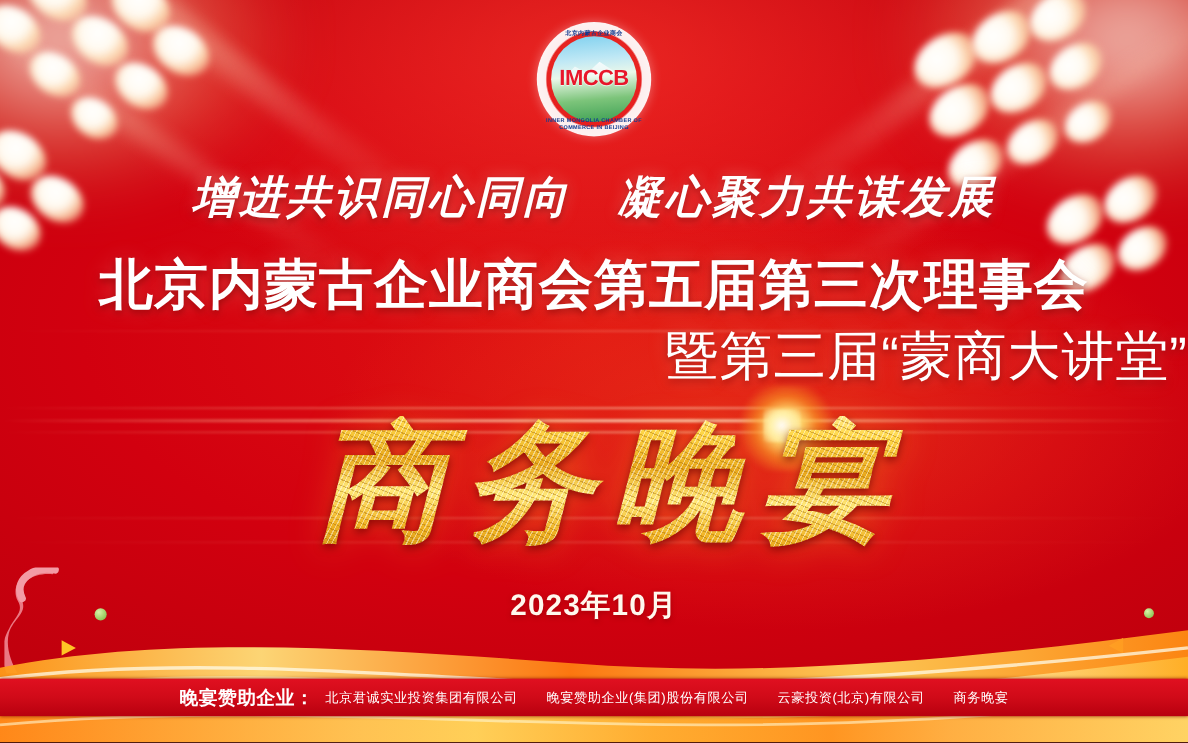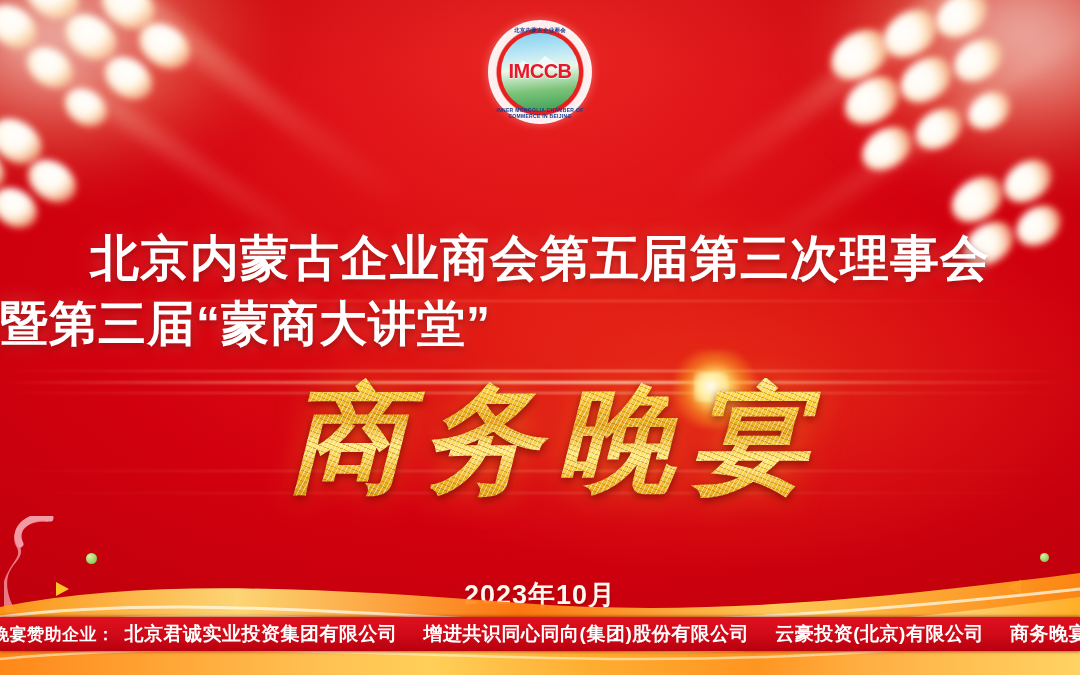--- a/index.html
+++ b/index.html
@@ -136,22 +136,22 @@
     white-space:nowrap;
   }
 
   .head-line1 {
     position:absolute; left:0; right:0; top:226px; text-align:center;
     font-size:49px; font-weight:bold; color:#ffffff;
     letter-spacing:1px; white-space:nowrap;
     text-shadow:0 3px 7px rgba(120,0,0,.60), 0 0 18px rgba(255,200,170,.30);
   }
   .head-line2 {
-    position:absolute; left:0; right:0; top:292px; text-align:left;
-    font-size:48px; font-weight:bold; color:#ffffff;
+    position:absolute; left:0; right:0; top:292px; text-align:right;
+    font-size:48px; font-weight:normal; color:#ffffff;
     letter-spacing:1px; white-space:nowrap;
     text-shadow:0 3px 7px rgba(120,0,0,.60), 0 0 18px rgba(255,200,170,.30);
   }
 
   
   .gold-title {
     position:absolute; left:0; right:0; top:378px; text-align:center;
     font-size:118px; font-weight:bold; font-style:italic;
     letter-spacing:16px; white-space:nowrap; line-height:1.05;
     background:
@@ -164,21 +164,20 @@
     -webkit-text-fill-color:transparent;
     filter:drop-shadow(0 3px 4px rgba(110,0,0,.70)) drop-shadow(0 0 16px rgba(255,170,40,.35));
     margin-left:32px;
   }
 
   .date-line {
     position:absolute; left:0; right:0; top:532px; text-align:center;
     font-size:27px; font-weight:bold; color:#fff8ee;
     letter-spacing:1px;
     text-shadow:0 2px 5px rgba(120,0,0,.5);
-    margin-top:45px;
   }
   .place-line {
     position:absolute; left:0; right:0; top:572px; text-align:center;
     font-size:27px; font-weight:bold; color:#fff8ee;
     letter-spacing:3px;
     text-shadow:0 2px 5px rgba(120,0,0,.5);
   }
 
   
   .ribbon {
@@ -201,21 +200,21 @@
     display:flex; align-items:center; justify-content:center;
     gap:0px;
     z-index:6;
   }
   .sponsor-inner { display:flex; align-items:center; white-space:nowrap; }
   .sponsor-label {
     font-size:17px; font-weight:bold; color:#ffffff; letter-spacing:.5px;
     margin-right:10px;
   }
   .sponsor-item {
-    font-size:19px; font-weight:bold; color:#ffffff; letter-spacing:.5px;
+    font-size:12px; font-weight:normal; color:#ffffff; letter-spacing:.5px;
     margin-right:26px;
     text-align:right;
   }
   .sponsor-item:last-child { margin-right:0; }
 </style>
 </head>
 <body>
 
 <div class="poster">
 
@@ -278,20 +277,21 @@
   <div class="logo-wrap">
     <div class="logo-ring"></div>
     <div class="logo-disc">
       <div class="peak"></div>
     </div>
     <div class="logo-arc-top">北京内蒙古企业商会</div>
     <div class="logo-text">IMCCB</div>
     <div class="logo-arc-bot">INNER MONGOLIA CHAMBER OF COMMERCE IN BEIJING</div>
   </div>
 
+  <div class="slogan">增进共识同心同向　凝心聚力共谋发展</div>
 
   <div class="head-line1">北京内蒙古企业商会第五届第三次理事会</div>
 
   <div class="head-line2">暨第三届“蒙商大讲堂”</div>
 
   <div class="gold-title">商务晚宴</div>
 
   <div class="date-line">2023年10月</div>
 
 
@@ -334,19 +334,19 @@
     <path d="M0 74 C180 46, 360 66, 560 74 C760 82, 920 62, 1080 42 L1080 120 L0 120 Z" fill="url(#gw2)" opacity="0.88"></path>
     <path d="M0 96 C200 72, 380 96, 600 98 C820 100, 950 82, 1080 66 L1080 120 L0 120 Z" fill="url(#gw3)" opacity="0.85"></path>
     <path d="M0 62 C140 44, 300 54, 470 64 C640 74, 860 58, 1080 34" fill="none" stroke="#fffbe8" stroke-width="3" opacity="0.75"></path>
     <path d="M0 104 C220 84, 420 104, 640 104 C860 104, 980 88, 1080 76" fill="none" stroke="#fff6d0" stroke-width="2.5" opacity="0.6"></path>
   </svg>
 
   <div class="sponsor-band">
     <div class="sponsor-inner">
       <span class="sponsor-label">晚宴赞助企业：</span>
       <span class="sponsor-item">北京君诚实业投资集团有限公司</span>
-      <span class="sponsor-item">增进共识同心同向(集团)股份有限公司</span>
+      <span class="sponsor-item">晚宴赞助企业(集团)股份有限公司</span>
       <span class="sponsor-item">云豪投资(北京)有限公司</span>
       <span class="sponsor-item">商务晚宴</span>
     </div>
   </div>
 
 </div>
 
 </body></html>

